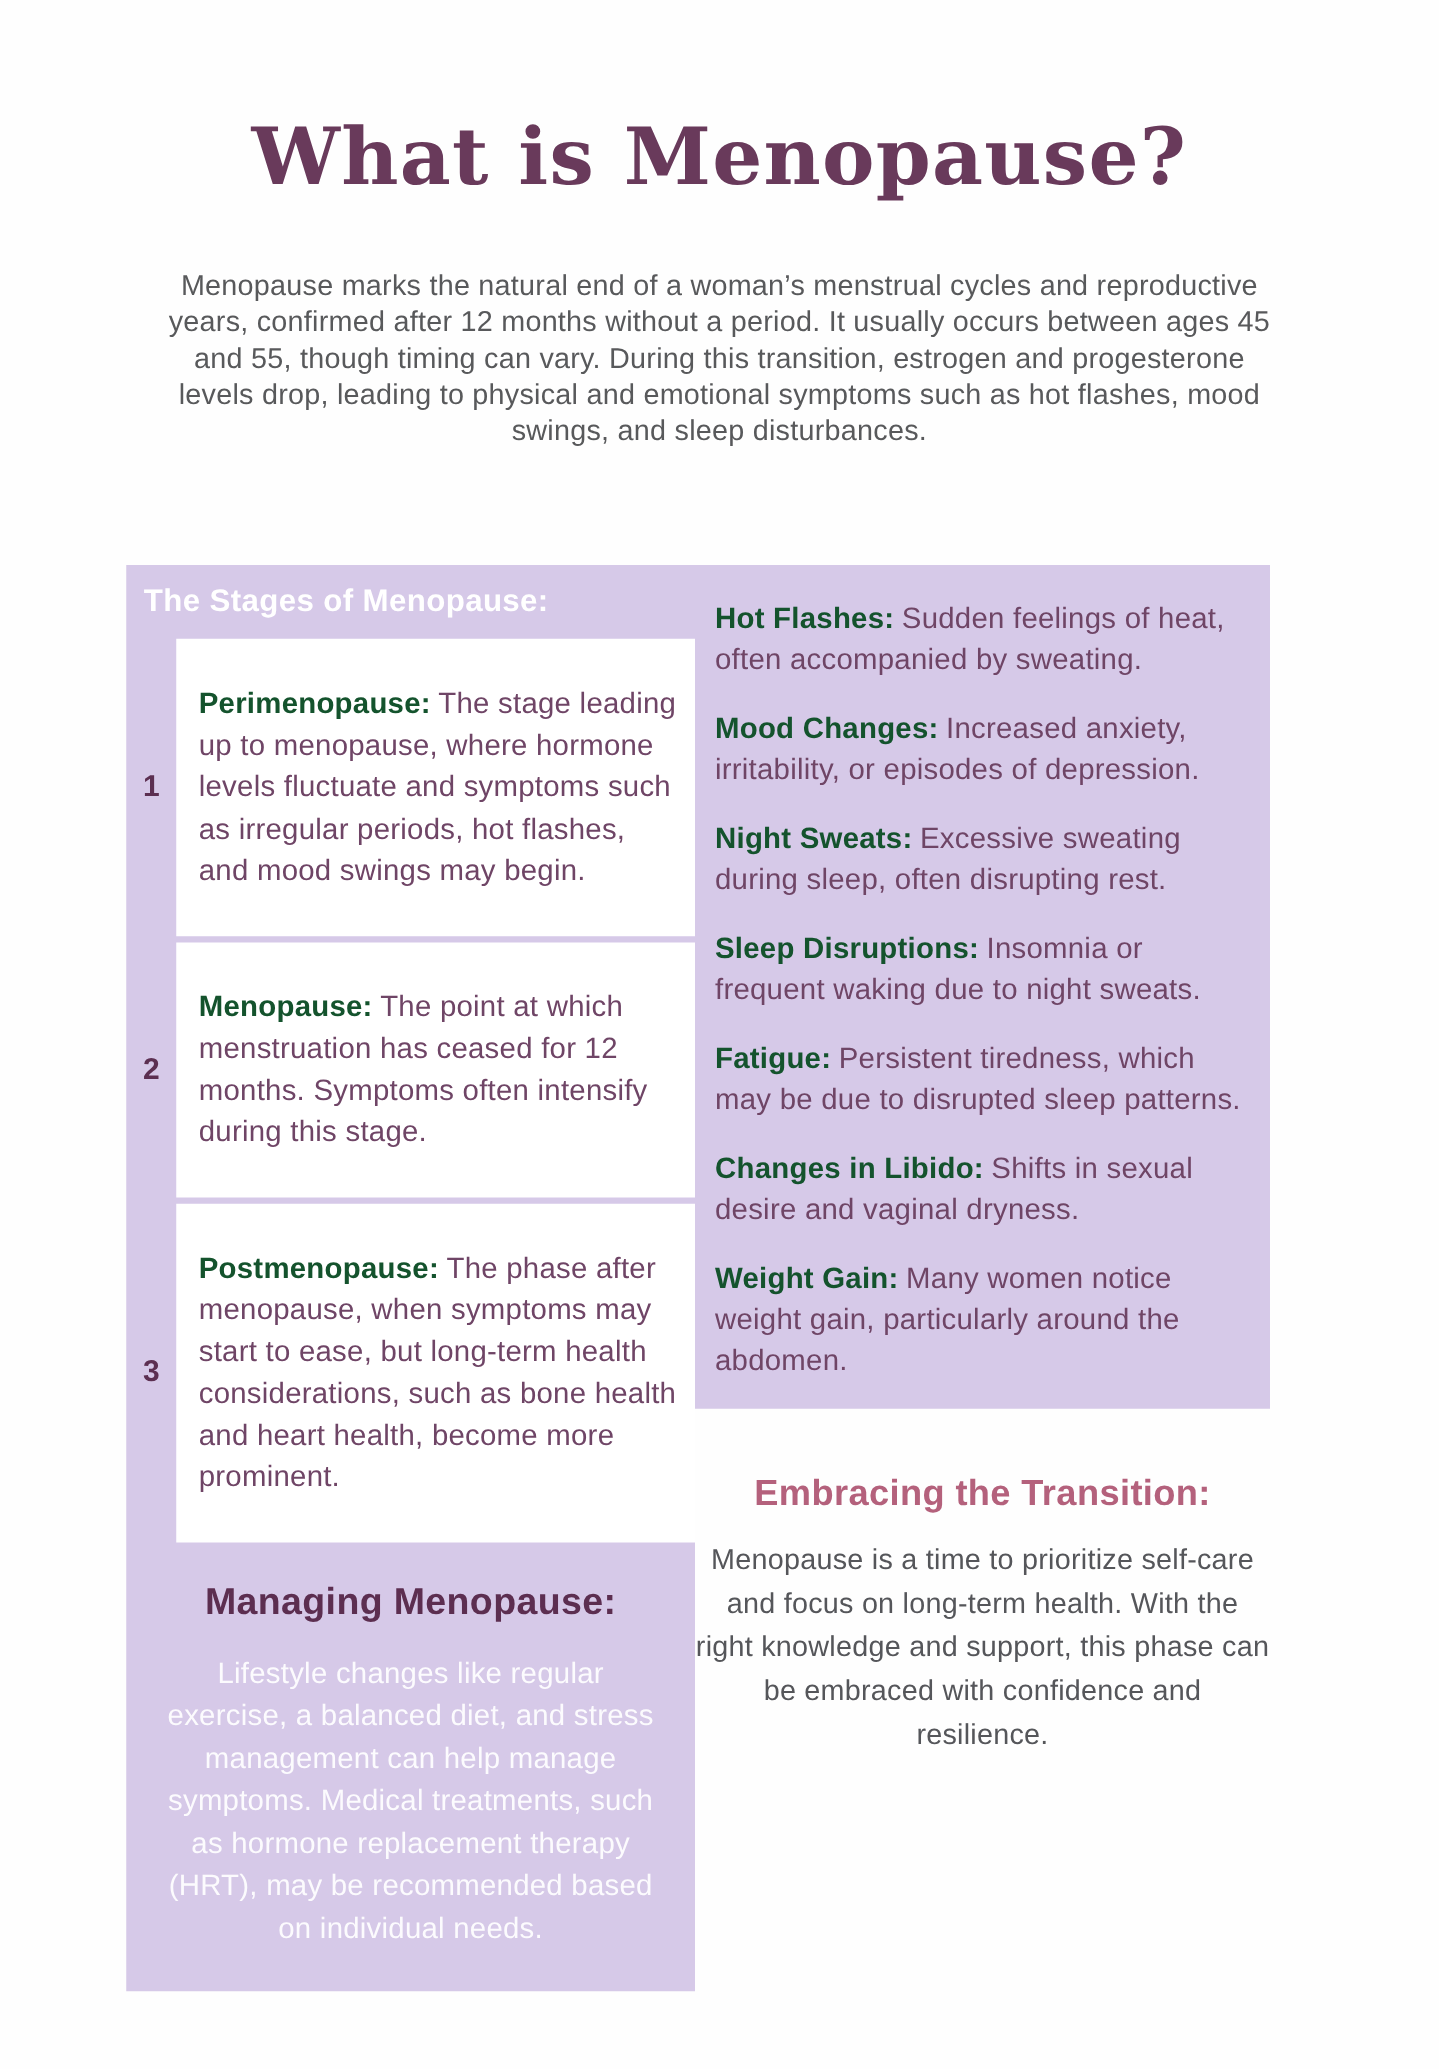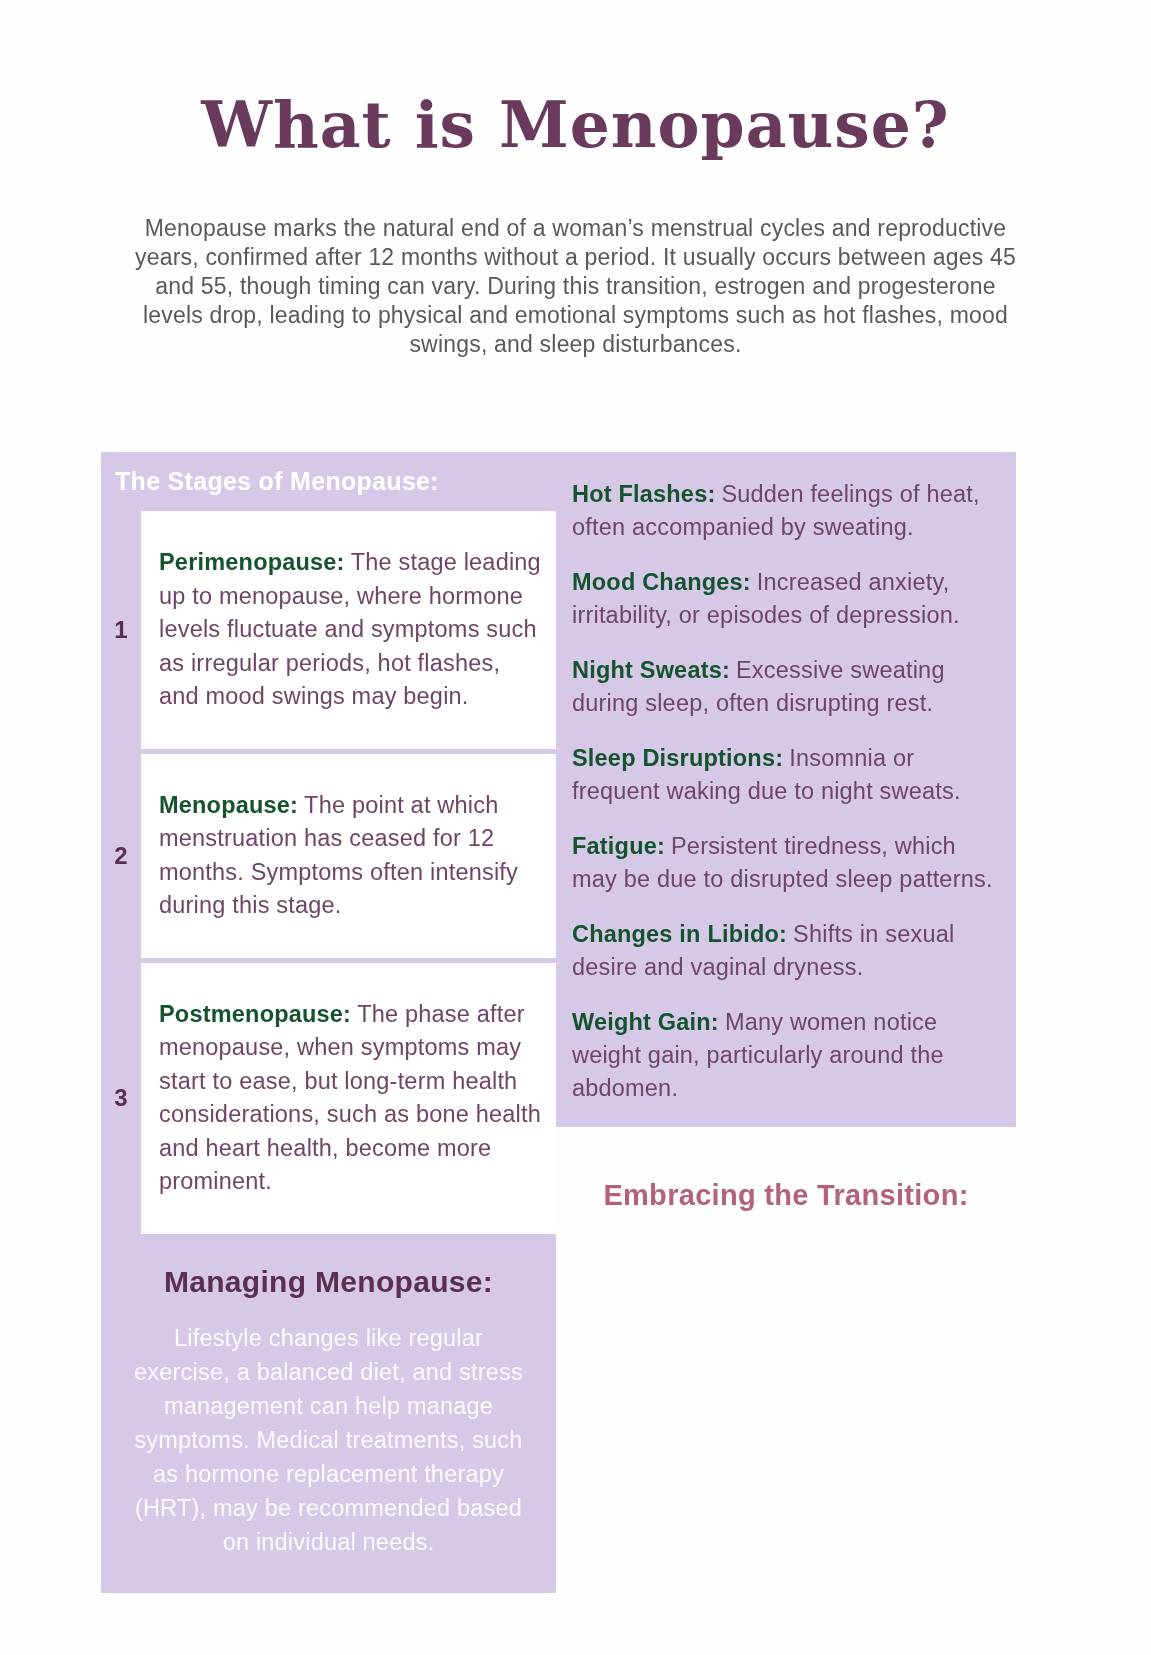--- a/index.html
+++ b/index.html
@@ -174,17 +174,18 @@
           <p class="symptom"><span class="lbl">Night Sweats:</span><span>Excessive sweating during sleep, often disrupting rest.</span></p>
           <p class="symptom"><span class="lbl">Sleep Disruptions:</span><span>Insomnia or frequent waking due to night sweats.</span></p>
           <p class="symptom"><span class="lbl">Fatigue:</span><span>Persistent tiredness, which may be due to disrupted sleep patterns.</span></p>
           <p class="symptom"><span class="lbl">Changes in Libido:</span><span>Shifts in sexual desire and vaginal dryness.</span></p>
           <p class="symptom"><span class="lbl">Weight Gain:</span><span>Many women notice weight gain, particularly around the abdomen.</span></p>
         </div>
       </div>
 
       <div class="embracing">
         <div class="embracing-heading">Embracing the Transition:</div>
+        <p class="embracing-text">Menopause is a time to prioritize self-care and focus on long-term health. With the right knowledge and support, this phase can be embraced with confidence and resilience.</p>
       </div>
     </div>
 
   </div>
 </div>
 
 </body></html>

